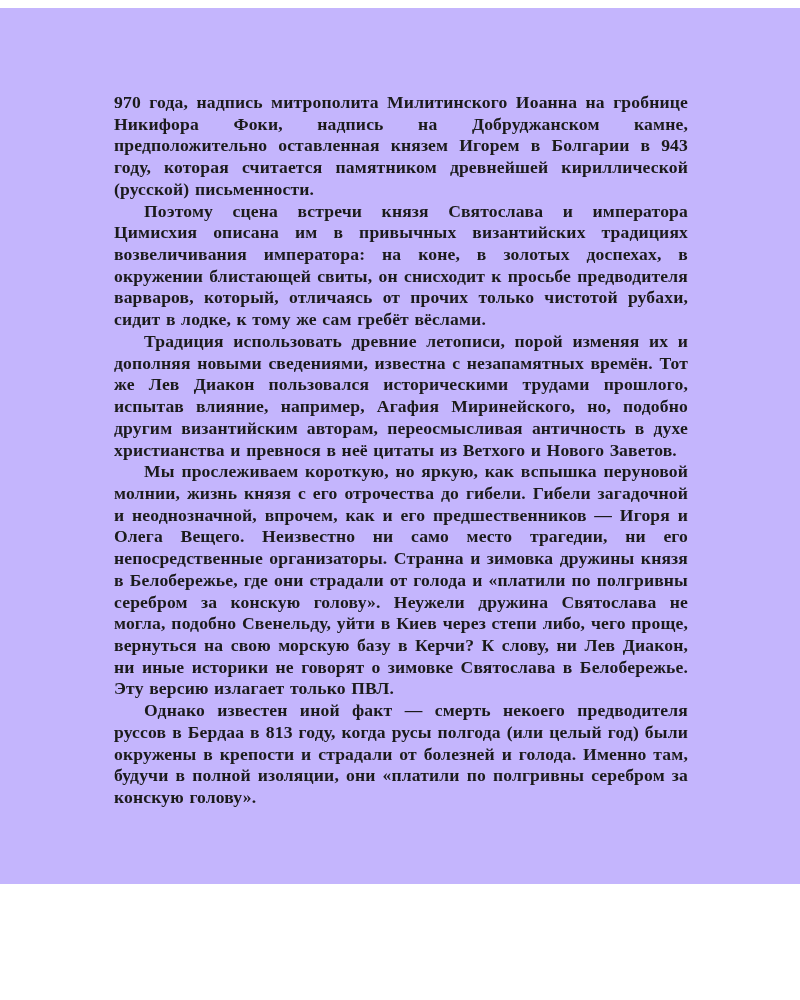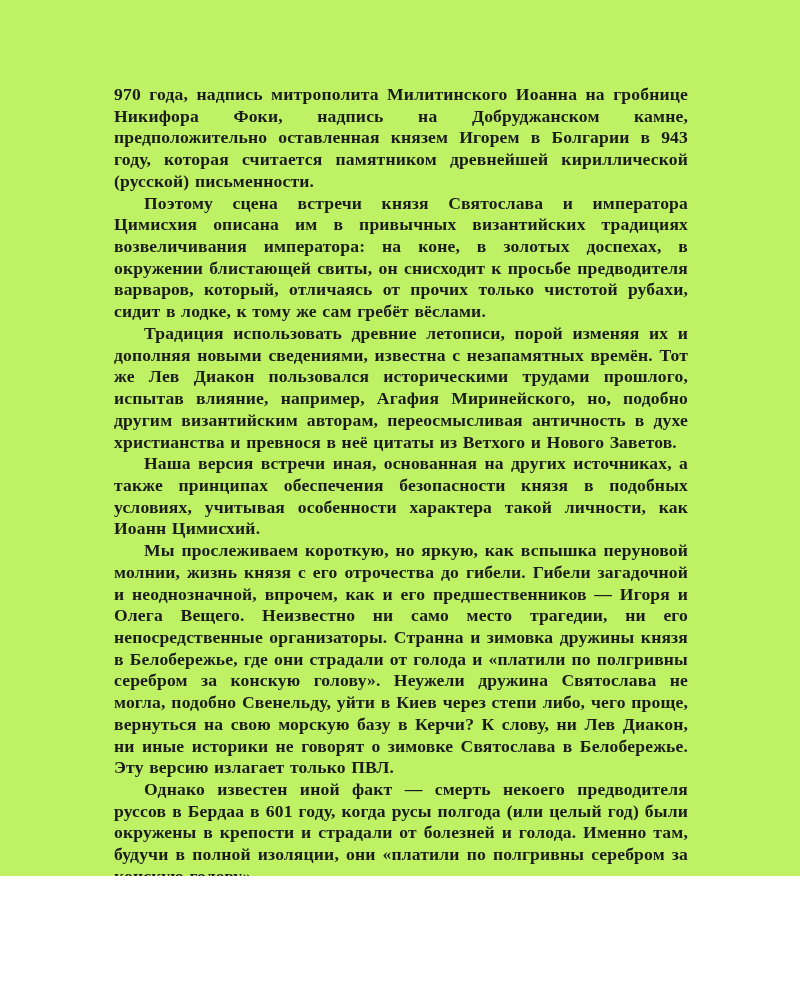--- a/index.html
+++ b/index.html
@@ -4,25 +4,26 @@
 <style>
   html, body {
     margin: 0;
     padding: 0;
     background: #ffffff;
   }
   .page {
     position: relative;
     width: 800px;
     height: 876px;
-    background: #bef264;
+    background: #c4b5fd;
     color: #1b1b1b;
     font-family: "Liberation Serif", "DejaVu Serif", serif;
     font-weight: 700;
     overflow: hidden;
+    margin-top: 8px;
   }
   .text-block {
     position: absolute;
     left: 114px;
     width: 574px;
     top: 84px;
     font-size: 17.6px;
     line-height: 1.235;
     text-align: justify;
     letter-spacing: 0.15px;
@@ -70,23 +71,22 @@
 </style>
 </head>
 <body>
 
 <div class="page">
 
   <div class="text-block">
     <p class="cont">970 года, надпись митрополита Милитинского Иоанна на гробнице Никифора Фоки, надпись на Добруджанском камне, предположительно оставленная князем Игорем в Болгарии в 943 году, которая считается памятником древнейшей кириллической (русской) письменности.</p>
     <p>Поэтому сцена встречи князя Святослава и императора Цимисхия описана им в привычных византийских традициях возвеличивания императора: на коне, в золотых доспехах, в окружении блистающей свиты, он снисходит к просьбе предводителя варваров, который, отличаясь от прочих  только чистотой рубахи, сидит в лодке, к тому же сам гребёт вёслами.</p>
     <p>Традиция использовать древние летописи, порой изменяя их и дополняя новыми сведениями, известна с незапамятных времён. Тот же Лев Диакон  пользовался историческими трудами прошлого, испытав влияние, например, Агафия Миринейского, но, подобно другим византийским авторам, переосмысливая античность в духе христианства и превнося в неё цитаты из Ветхого и Нового Заветов.</p>
-    <p>Наша версия встречи иная, основанная на других источниках, а также принципах обеспечения безопасности князя в подобных условиях, учитывая особенности характера такой личности, как Иоанн Цимисхий.</p>
     <p>Мы прослеживаем короткую, но яркую, как вспышка перуновой молнии, жизнь князя с его отрочества до гибели. Гибели загадочной и неоднозначной, впрочем, как и его предшественников — Игоря и Олега Вещего. Неизвестно ни само место трагедии, ни его непосредственные организаторы. Странна и зимовка дружины князя в Белобережье, где они страдали от голода и «платили по полгривны серебром за конскую голову». Неужели дружина Святослава не могла, подобно Свенельду, уйти в Киев через степи либо, чего проще, вернуться на свою морскую базу в Керчи? К слову, ни Лев Диакон, ни иные историки не говорят о зимовке Святослава в Белобережье. Эту версию излагает только ПВЛ.</p>
-    <p>Однако известен иной факт — смерть некоего предводителя руссов в Бердаа в 601 году, когда русы полгода (или целый год) были окружены в крепости и страдали от болезней и голода. Именно там, будучи в полной изоляции, они «платили по полгривны серебром за конскую голову».</p>
+    <p>Однако известен иной факт — смерть некоего предводителя руссов в Бердаа в 813 году, когда русы полгода (или целый год) были окружены в крепости и страдали от болезней и голода. Именно там, будучи в полной изоляции, они «платили по полгривны серебром за конскую голову».</p>
   </div>
 
   <div class="footer">
     <span class="small-orn">◂ǀ▸ • ✦</span>
 
     <svg class="orn-svg" width="86" height="22" viewBox="0 0 86 22" aria-hidden="true">
       <path d="M2 11 L8 7 L14 11 L8 15 Z" fill="#1b1b1b"></path>
       <path d="M12 8 H58 M12 14 H58" stroke="#1b1b1b" stroke-width="2.4" fill="none"></path>
       <path d="M58 3 C50 3 50 19 58 19" stroke="#1b1b1b" stroke-width="2.4" fill="none"></path>
       <path d="M66 2 C84 3 84 19 66 20" stroke="#1b1b1b" stroke-width="3" fill="none"></path>

